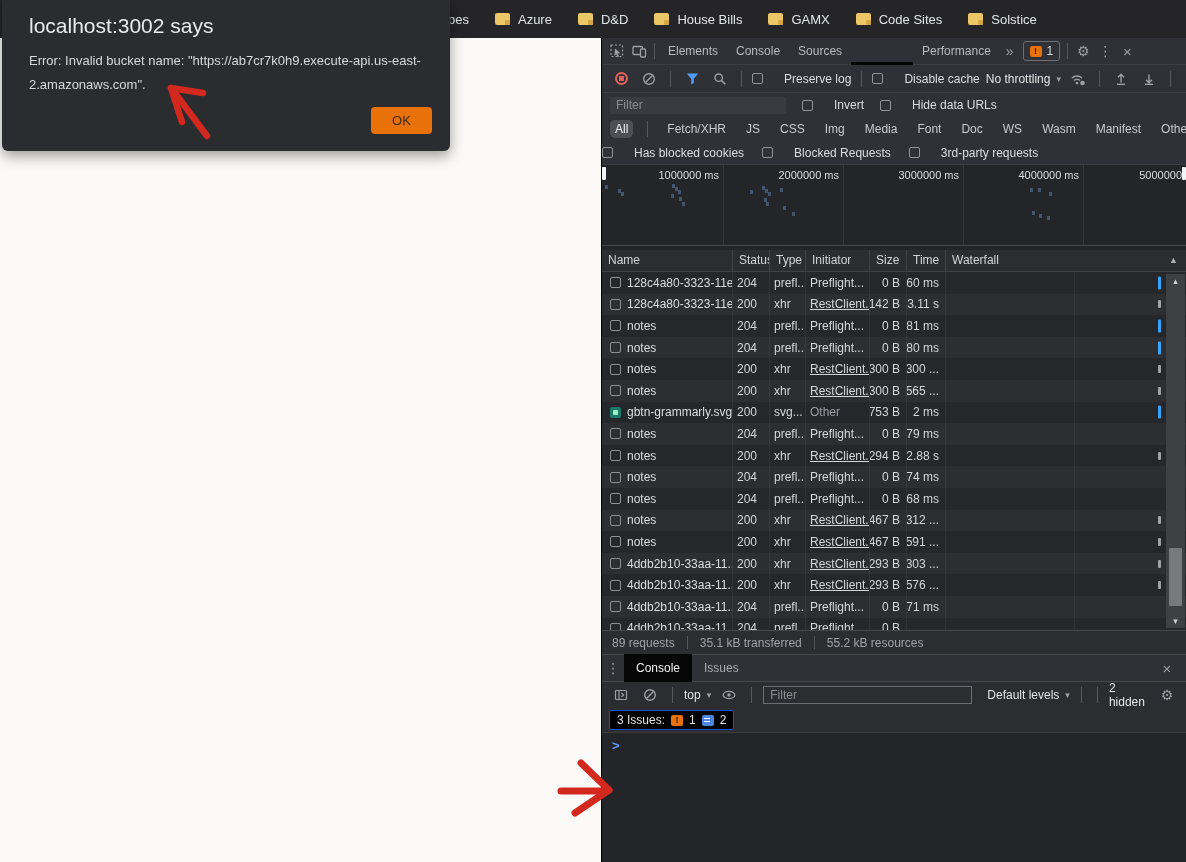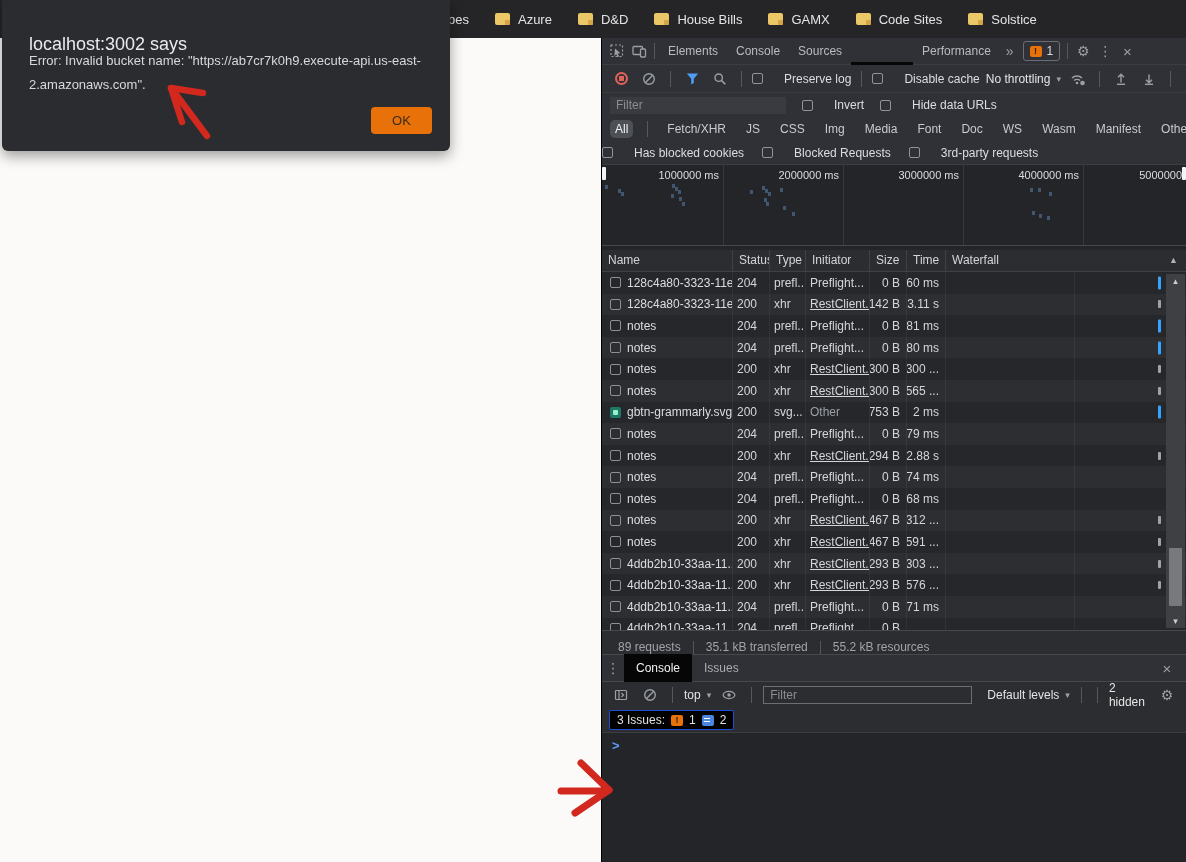--- a/index.html
+++ b/index.html
@@ -103,21 +103,21 @@
     background:rgba(255,255,255,.055); }
   .wf-tick { position:absolute; right:25px; top:50%; transform:translateY(-50%); width:3px; border-radius:1px; }
   .wf-tick.blue { height:13px; background:#35a3ff; }
   .wf-tick.gray { height:8px; background:#a0a2a5; }
   .scrollbar { position:absolute; right:1px; top:24px; width:19px; height:354px; background:#3f4044; }
   .sb-arrow { position:absolute; left:0; width:100%; text-align:center; color:#cfd0d2; font-size:9px; line-height:14px; }
   .sb-up { top:0; } .sb-down { bottom:0; }
   .sb-thumb { position:absolute; left:3px; right:3px; top:274px; height:58px; background:#78797d; border-radius:1px; }
 
   .dt-summary { height:24px; background:#2c2d31; border-top:1px solid #47484c; display:flex;
-    align-items:flex-end; padding:0 16px; color:#a0a4a9; flex:none; }
+    align-items:center; padding:0 10px; color:#a0a4a9; flex:none; }
 
   .dt-drawtabs { height:28px; background:#303136; border-top:1px solid #47484c;
     border-bottom:1px solid #47484c; display:flex; align-items:center; flex:none; }
   .drawer-tabs { display:flex; align-items:center; height:28px; }
   .dtab { padding:0 12px; height:28px; line-height:28px; color:#a9acb0; }
   .dtab.active { background:#060607; color:#f2f2f3; }
   .draw-close { margin-left:auto; margin-right:8px; }
 
   .dt-contoolbar { height:26px; background:#2c2d31; display:flex; align-items:center; gap:7px;
     padding:0 8px; flex:none; }
@@ -129,21 +129,21 @@
   .dt-issuesrow { height:24px; background:#2c2d31; display:flex; align-items:center; padding:0 7px; flex:none; }
   .issues-box { display:flex; align-items:center; gap:6px; border:1px solid #1d4ed8; background:#000000;
     padding:2px 7px; border-radius:2px; color:#e0e1e3; }
 
   .console-body { flex:1; background:#242528; border-top:1px solid #3c3d41; padding:5px 0 0 10px; }
   .prompt { color:#5c9dff; font-size:13px; font-weight:bold; }
 
   
   .alert { position:absolute; left:2px; top:0; width:448px; height:151px; background:#2b2c2f;
     border-radius:0 0 6px 6px; box-shadow:0 5px 14px rgba(0,0,0,.38); z-index:40; }
-  .alert-title { position:absolute; left:27px; top:34px; font-size:18px; color:#e9eaec; }
+  .alert-title { position:absolute; left:27px; top:14px; font-size:21px; color:#e9eaec; }
   .alert-msg { position:absolute; left:27px; top:49px; width:392px; font-size:13px; line-height:24px;
     color:#d8d9db; word-wrap:break-word; }
   .alert-ok { position:absolute; right:18px; bottom:17px; width:61px; height:27px; background:#e8710a;
     border:none; border-radius:4px; color:#3a2d15; font-size:13px; font-family:inherit;
     display:flex; align-items:center; justify-content:center; }
 
   .annot { position:absolute; left:0; top:0; width:1186px; height:862px; z-index:60; pointer-events:none; }
 </style>
 </head>
 <body>

